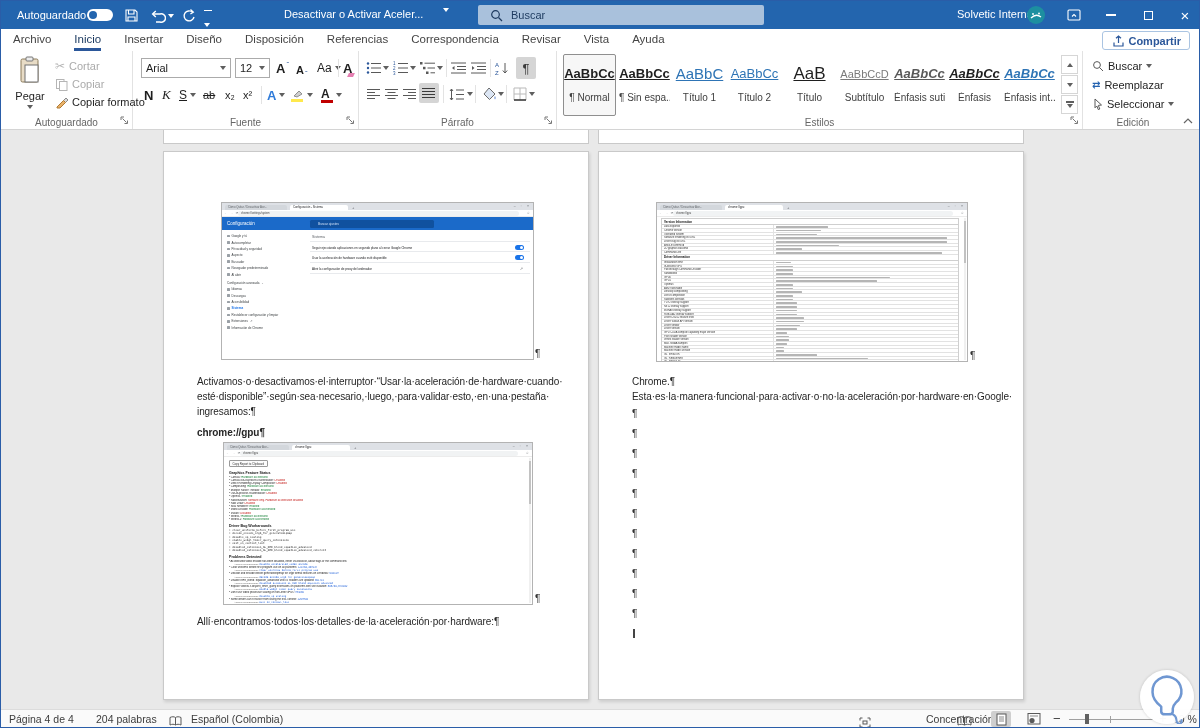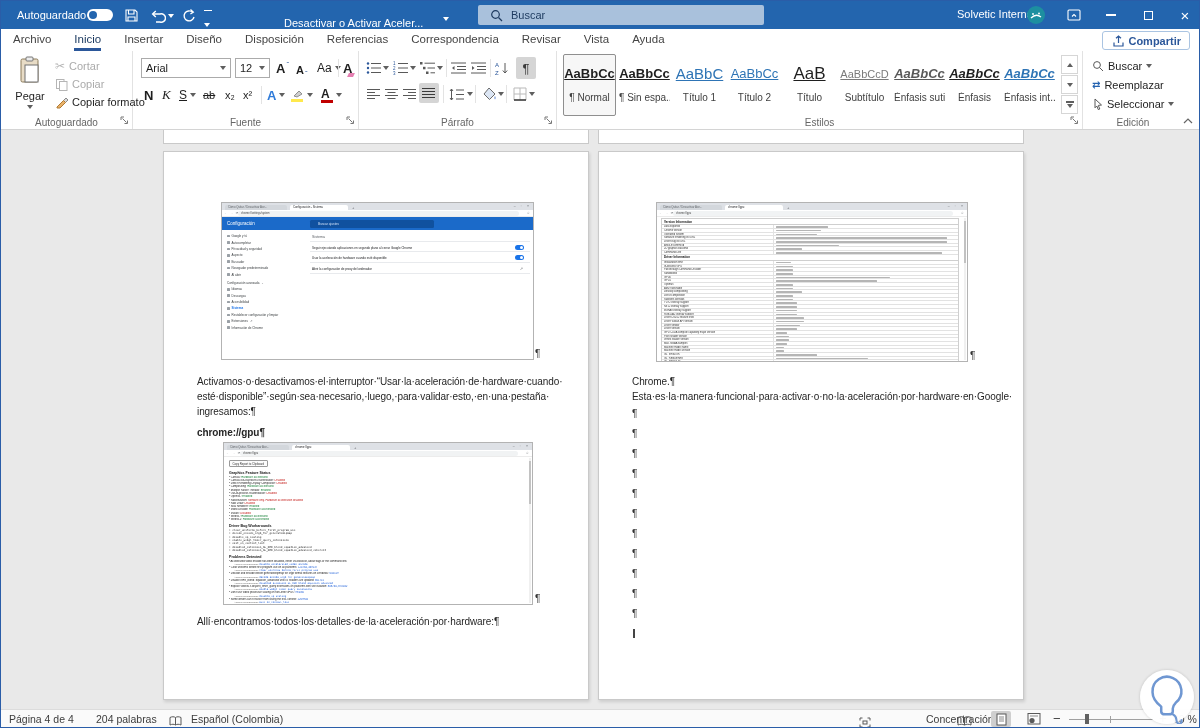--- a/index.html
+++ b/index.html
@@ -152,21 +152,21 @@
     <span class="tbic" style="left:148px"><svg width="17" height="17">
           <path d="M4 7 H11 A4.2 4.2 0 1 1 11 15 H7" fill="none" stroke="#fff" stroke-width="1.4"></path>
           <path d="M6.8 4 L3.6 7 L6.8 10" fill="none" stroke="#fff" stroke-width="1.4"></path>
         </svg></span>
     <span class="tbic ctri" style="left:167px;top:13px"></span>
     <span class="tbic" style="left:180px"><svg width="17" height="17">
           <path d="M13 10 A5 5 0 1 1 11.5 5.2" fill="none" stroke="#fff" stroke-width="1.4"></path>
           <path d="M9.5 2.6 L12.3 5.2 L9.4 7" fill="none" stroke="#fff" stroke-width="1.3"></path>
         </svg></span>
     <span class="tbic" style="left:203px;top:9px"><span style="display:block;width:8px;height:1.4px;background:#fff;margin-bottom:2px"></span><span class="ctri"></span></span>
-    <span class="tb" style="left:283px;top:16px;display:flex;gap:20px">
+    <span class="tb" style="left:283px;top:7px;display:flex;gap:20px">
         <span>Desactivar o Activar Aceler...</span>
         <span class="ctri"></span>
       </span>
     <div id="searchbox">
       <svg width="13" height="13">
           <circle cx="5.5" cy="5.5" r="3.8" stroke="#1d3a5f" fill="none" stroke-width="1.2"></circle>
           <path d="M8.5 8.5 L12 12" stroke="#1d3a5f" stroke-width="1.2"></path>
         </svg>
       <span>Buscar</span>
     </div>

